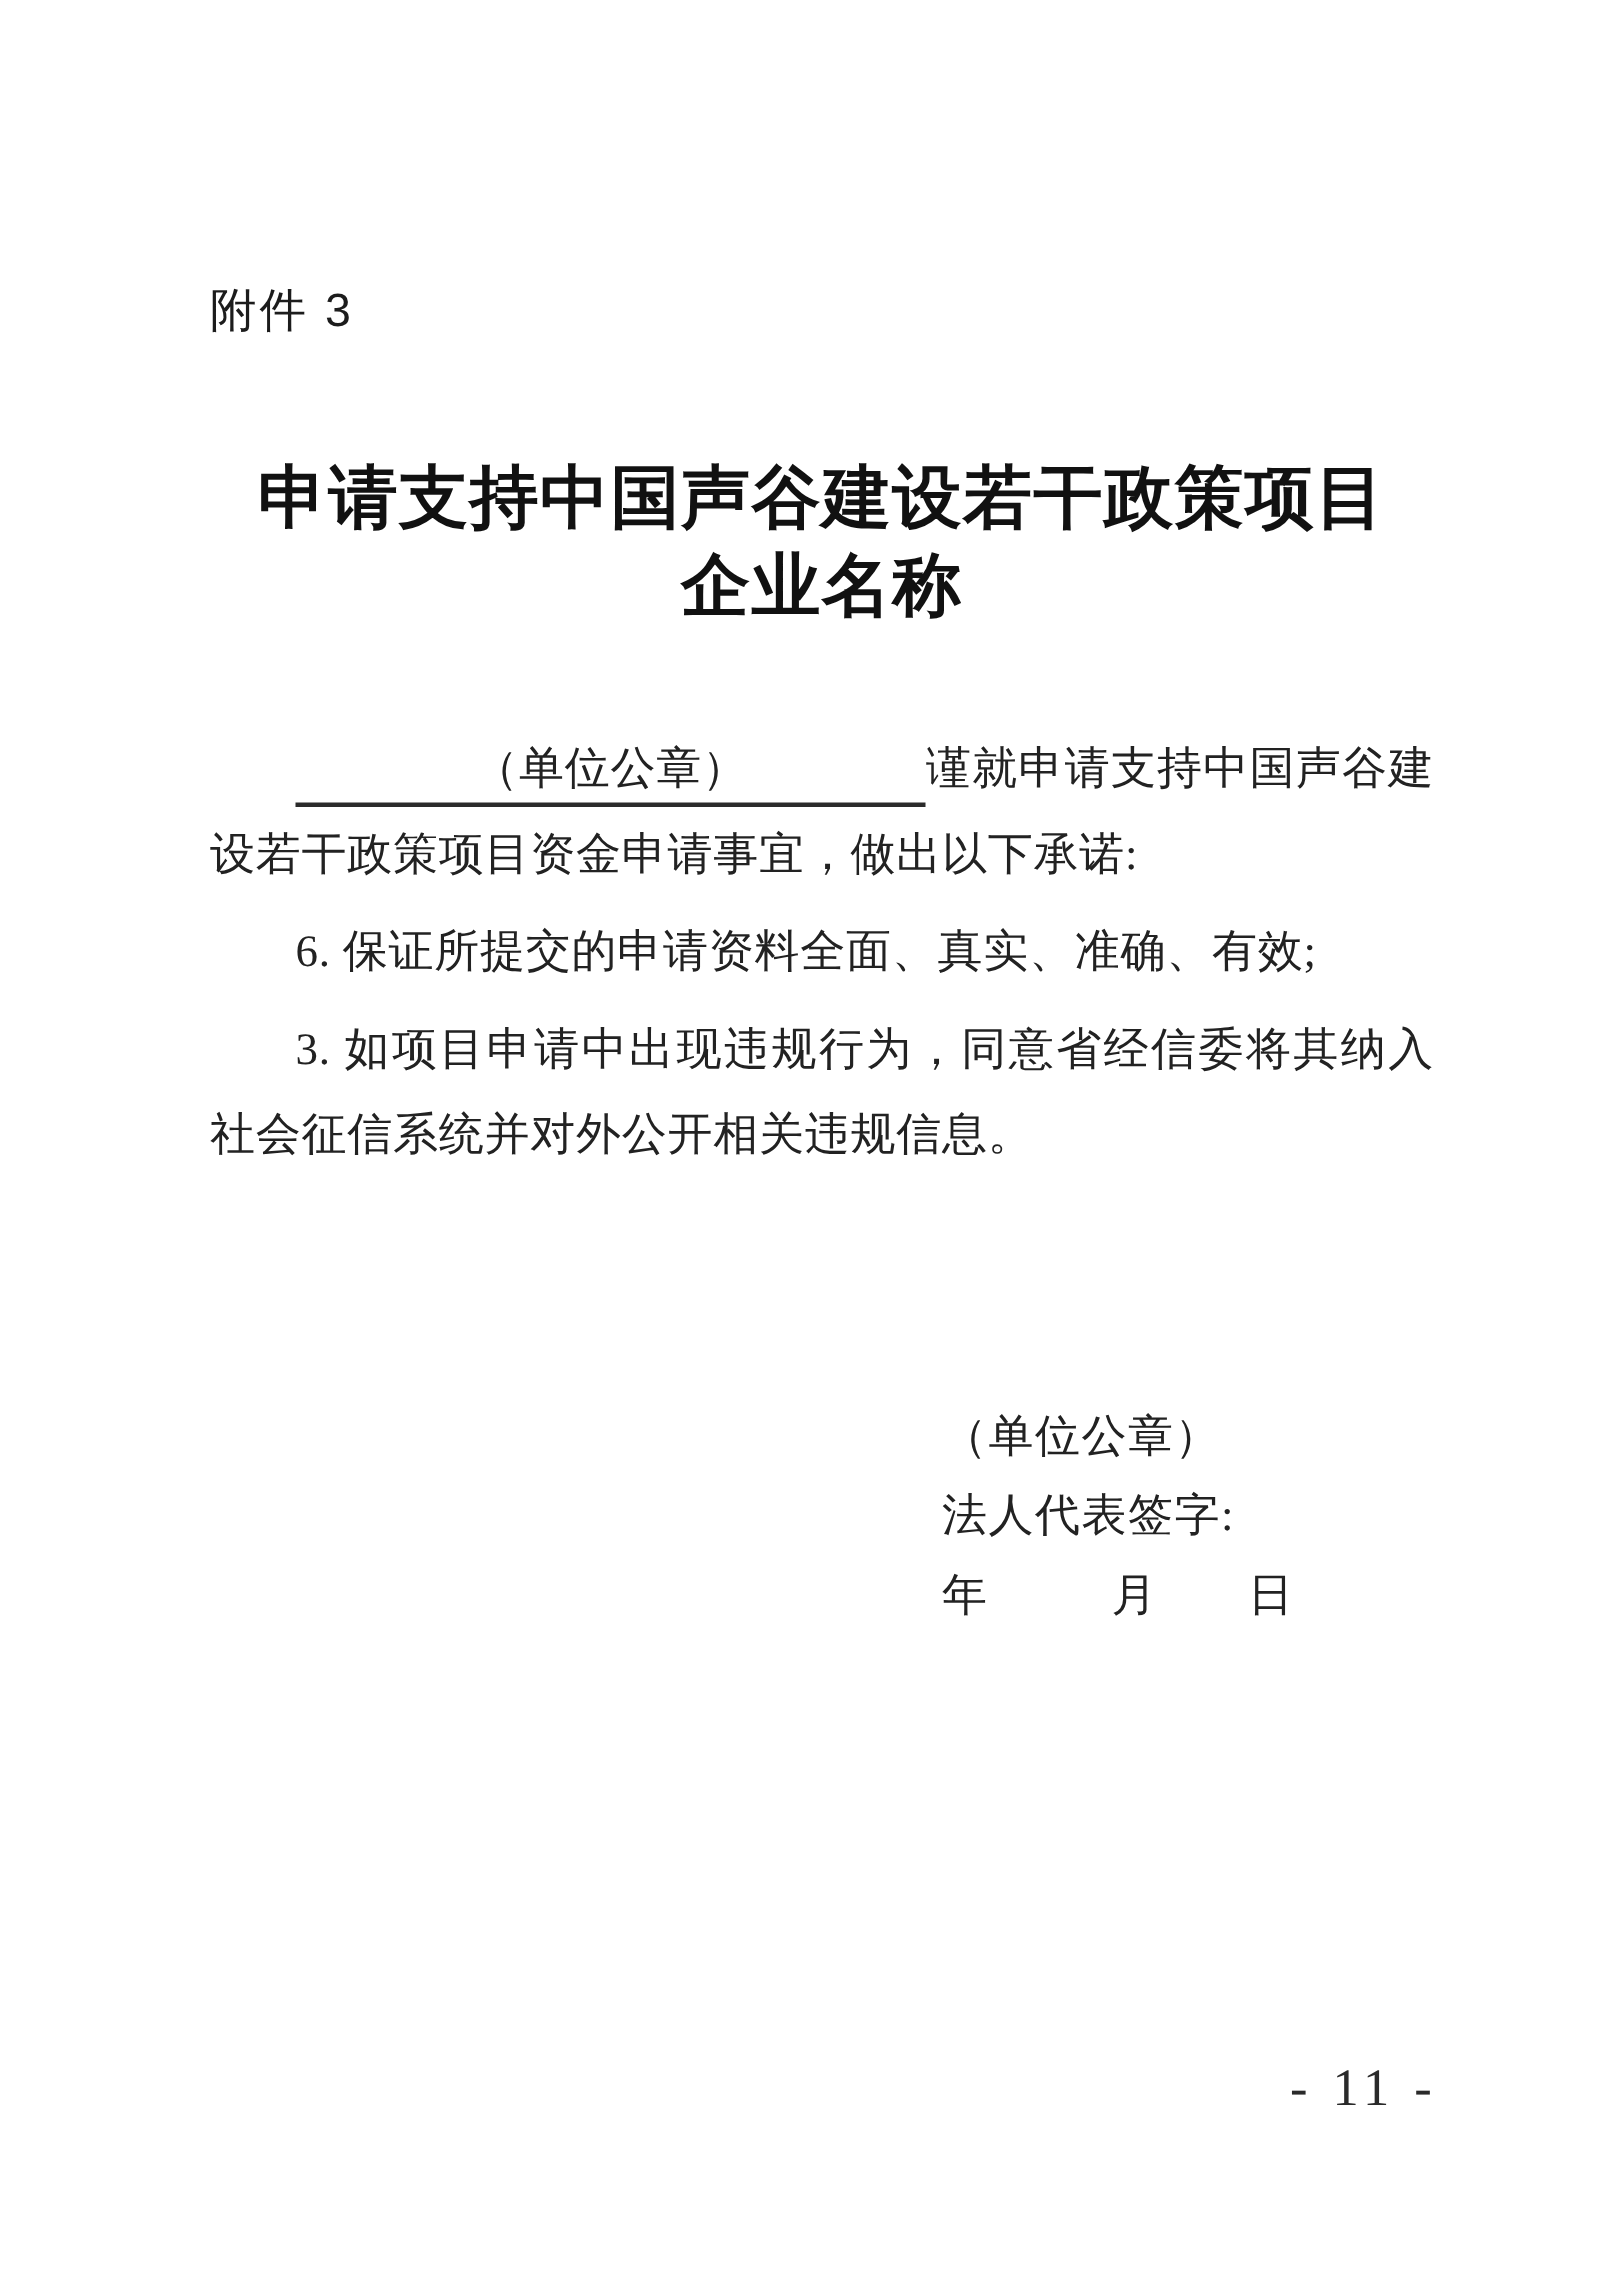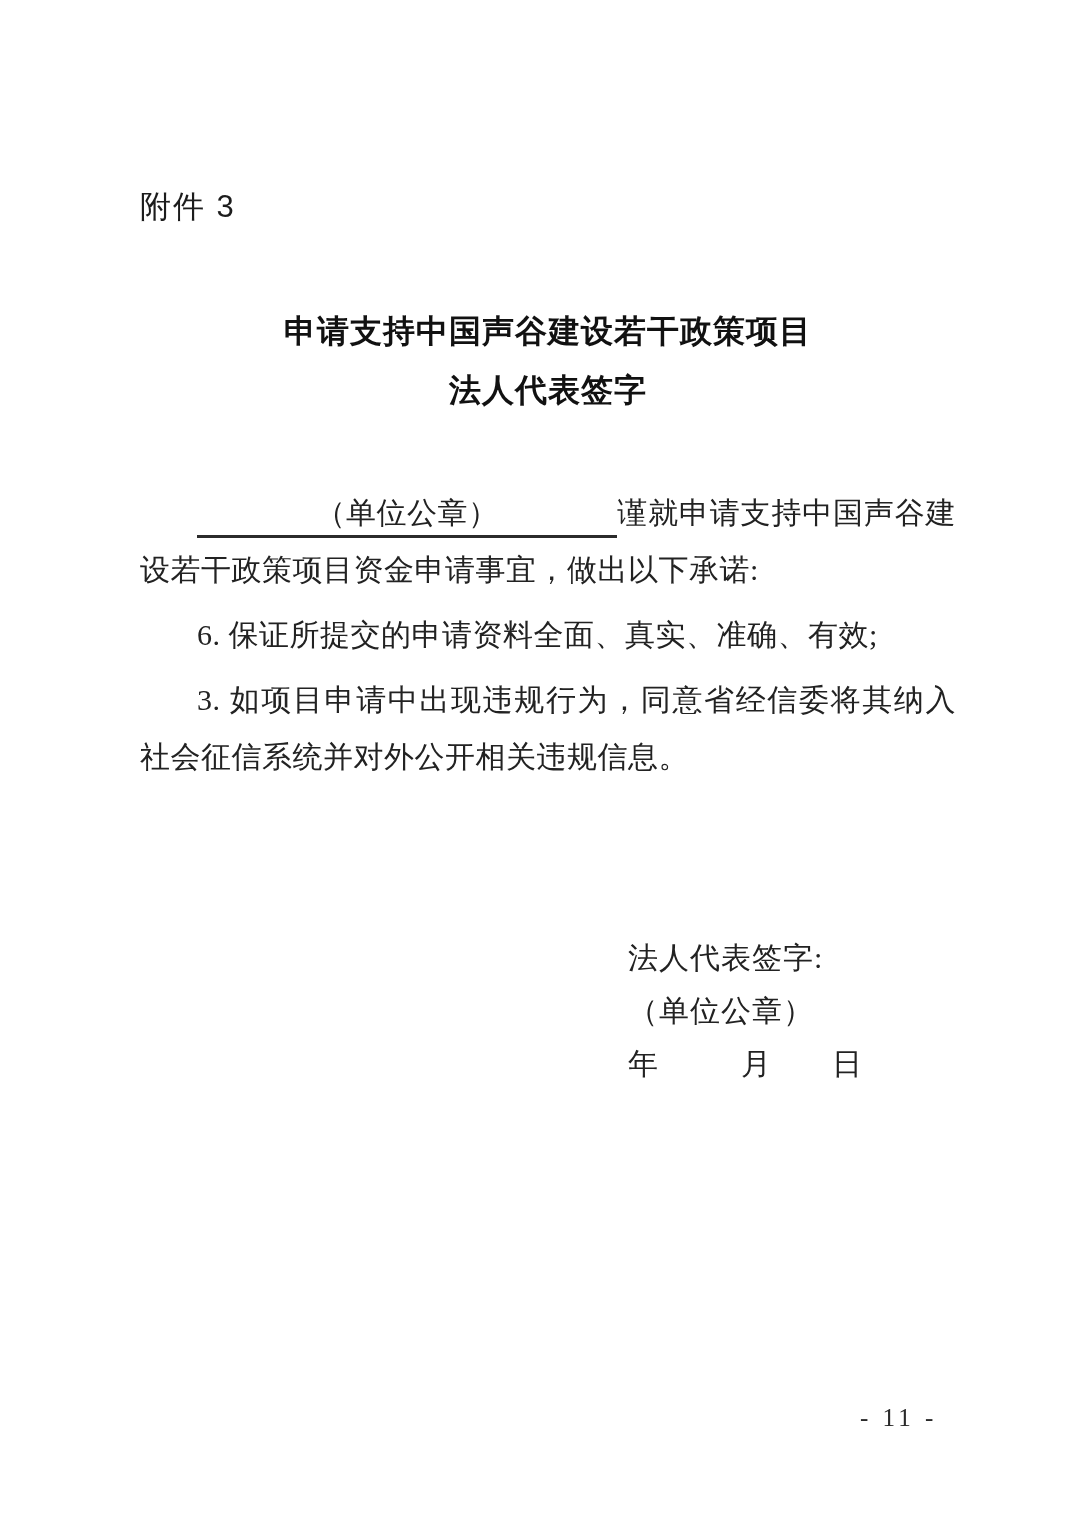--- a/index.html
+++ b/index.html
@@ -24,21 +24,21 @@
     font-size: 31px;
     font-weight: 500;
     color: #1c1c1c;
     letter-spacing: 2px;
   }
   .doc-title {
     margin-top: 74px;
     text-align: center;
     font-weight: bold;
     color: #111111;
-    font-size: 32px;
+    font-size: 46px;
     line-height: 59px;
     letter-spacing: 1px;
   }
   .body-block {
     margin-top: 64px;
     font-size: 30px;
     line-height: 57px;
     text-align: justify;
     letter-spacing: 0.5px;
   }
@@ -67,51 +67,50 @@
   }
   .signature-block .sig-line {
     margin: 0;
   }
   .date-line .date-year { margin-right: 82px; }
   .date-line .date-month { margin-right: 60px; }
   .page-number {
     position: absolute;
     top: 1372px;
     left: 860px;
-    font-size: 25px;
+    font-size: 35px;
     letter-spacing: 4px;
     color: #2a2a2a;
     font-family: "Liberation Serif", "DejaVu Serif", serif;
-    margin-top: 32px;
   }
 </style>
 </head>
 <body>
 
 <div class="page">
 
   <div class="attachment-label">附件 3</div>
 
   <div class="doc-title">
     <div>申请支持中国声谷建设若干政策项目</div>
-    <div>法人代表签字</div>
+    <div>企业名称</div>
   </div>
 
   <div class="body-block">
     <p><span class="blank-line"><span>（单位公章）</span></span><span>谨就申请支持中国声谷建设若干政策项目资金申请事宜，做出以下承诺:</span></p>
 
     <p>6. 保证所提交的申请资料全面、真实、准确、有效;</p>
 
 
     <p>3. 如项目申请中出现违规行为，同意省经信委将其纳入社会征信系统并对外公开相关违规信息。</p>
   </div>
 
   <div class="signature-block">
+    <p class="sig-line">（单位公章）</p>
     <p class="sig-line">法人代表签字:</p>
-    <p class="sig-line">（单位公章）</p>
     <p class="sig-line date-line">
       <span class="date-year">年</span><span class="date-month">月</span><span>日</span>
     </p>
   </div>
 
   <div class="page-number">- 11 -</div>
 
 </div>
 
 </body></html>

